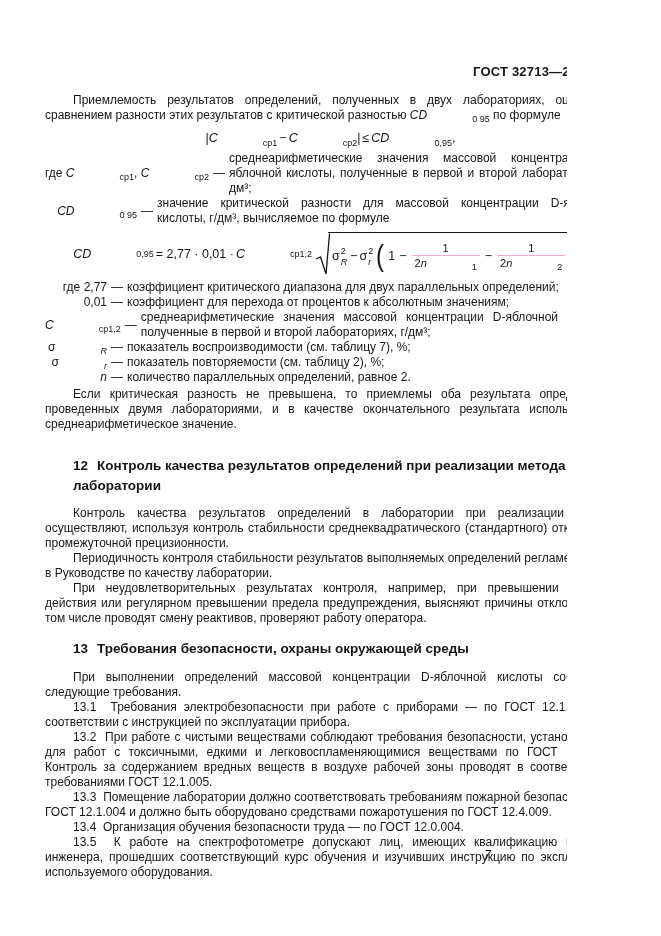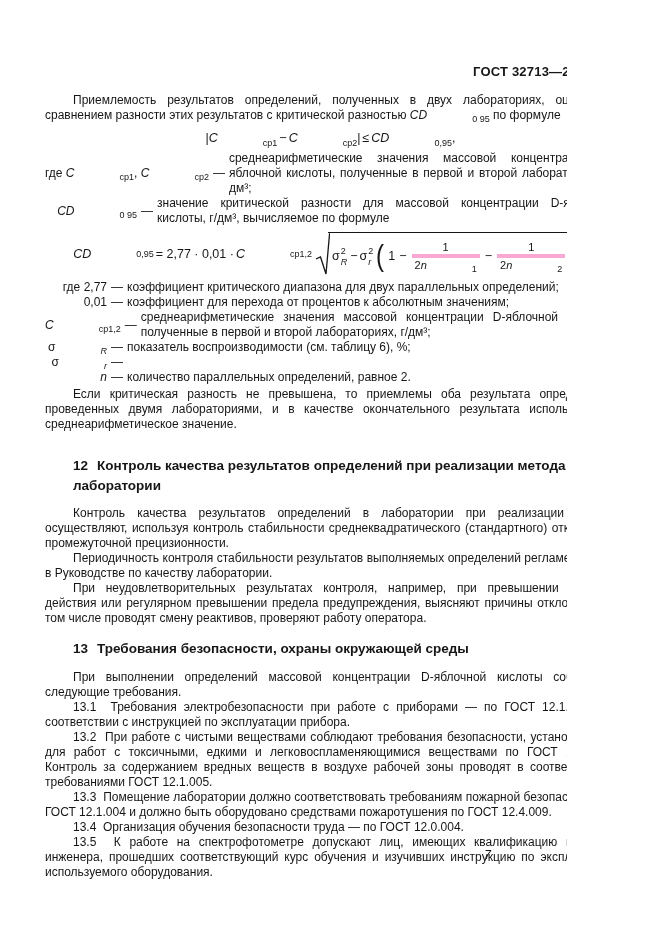--- a/index.html
+++ b/index.html
@@ -30,21 +30,21 @@
   .f7row{position:relative;margin:6px 0 5px;display:flex;align-items:center;justify-content:center;font-size:12.5px;}
   .f7row .ftok{white-space:nowrap;}
   .sqrtwrap{display:inline-flex;align-items:stretch;margin-left:3px;}
   .radhook{align-self:flex-end;margin-right:-2px;margin-bottom:-3px;}
   .radicand{display:inline-flex;align-items:center;border-top:1.3px solid #161616;padding:4px 4px 0 4px;}
   .supsub{display:inline-flex;flex-direction:column;align-items:flex-start;font-size:9px;line-height:8px;margin:0 1px 0 1px;}
   .ss-sup{margin-bottom:3px;}
   .ss-sub{font-style:italic;}
   .bigparen{font-size:30px;font-weight:300;line-height:0;display:inline-block;transform:scaleX(.8);margin:0 1px;}
   .frac{display:inline-flex;flex-direction:column;align-items:center;font-size:11px;line-height:13px;margin:0 3px;}
-  .frac .den{border-top:4px solid #f9a8d4;padding:1px 3px 0 3px;}
+  .frac .den{border-top:1px solid #f9a8d4;padding:1px 3px 0 3px;}
   .frac .num{padding:0 3px;}
   .closing{margin-top:2px;}
   
   .section-heading{font-weight:bold;font-size:13.5px;line-height:20px;margin:24px 0 10px;padding-left:28px;max-width:528px;}
   .section-heading .sec-num{margin-right:9px;}
   .h13{margin:13px 0 11px;}
   .pagenum{position:absolute;right:76px;bottom:74px;font-size:12px;font-style:italic;}
 </style>
 </head>
 <body>
@@ -127,25 +127,26 @@
         <span class="wdesc">коэффициент для перехода от процентов к абсолютным значениям;</span>
       </div>
       <div class="wrow wrowB">
         <span class="wterm"><i class="var">C</i><sub>ср1,2</sub></span>
         <span class="wdash">—</span>
         <span class="wdesc">среднеарифметические значения массовой концентрации D-яблочной кислоты, полученные в первой и второй лабораториях, г/дм³;</span>
       </div>
       <div class="wrow wrowB">
         <span class="wterm"><span>σ</span><sub class="var">R</sub></span>
         <span class="wdash">—</span>
-        <span class="wdesc">показатель воспроизводимости (см. таблицу 6), %;</span>
+        <span class="wdesc">показатель воспроизводимости (см. таблицу 7), %;</span>
       </div>
       <div class="wrow wrowB">
         <span class="wterm"><span>σ</span><sub class="var">r</sub></span>
         <span class="wdash">—</span>
+        <span class="wdesc">показатель повторяемости (см. таблицу 2), %;</span>
       </div>
       <div class="wrow wrowB">
         <span class="wterm"><i class="var">n</i></span>
         <span class="wdash">—</span>
         <span class="wdesc">количество параллельных определений, равное 2.</span>
       </div>
     </div>
 
     <p class="para indent closing">Если критическая разность не превышена, то приемлемы оба результата определений, проведенных двумя лабораториями, и в качестве окончательного результата используют их среднеарифметическое значение.</p>
 

